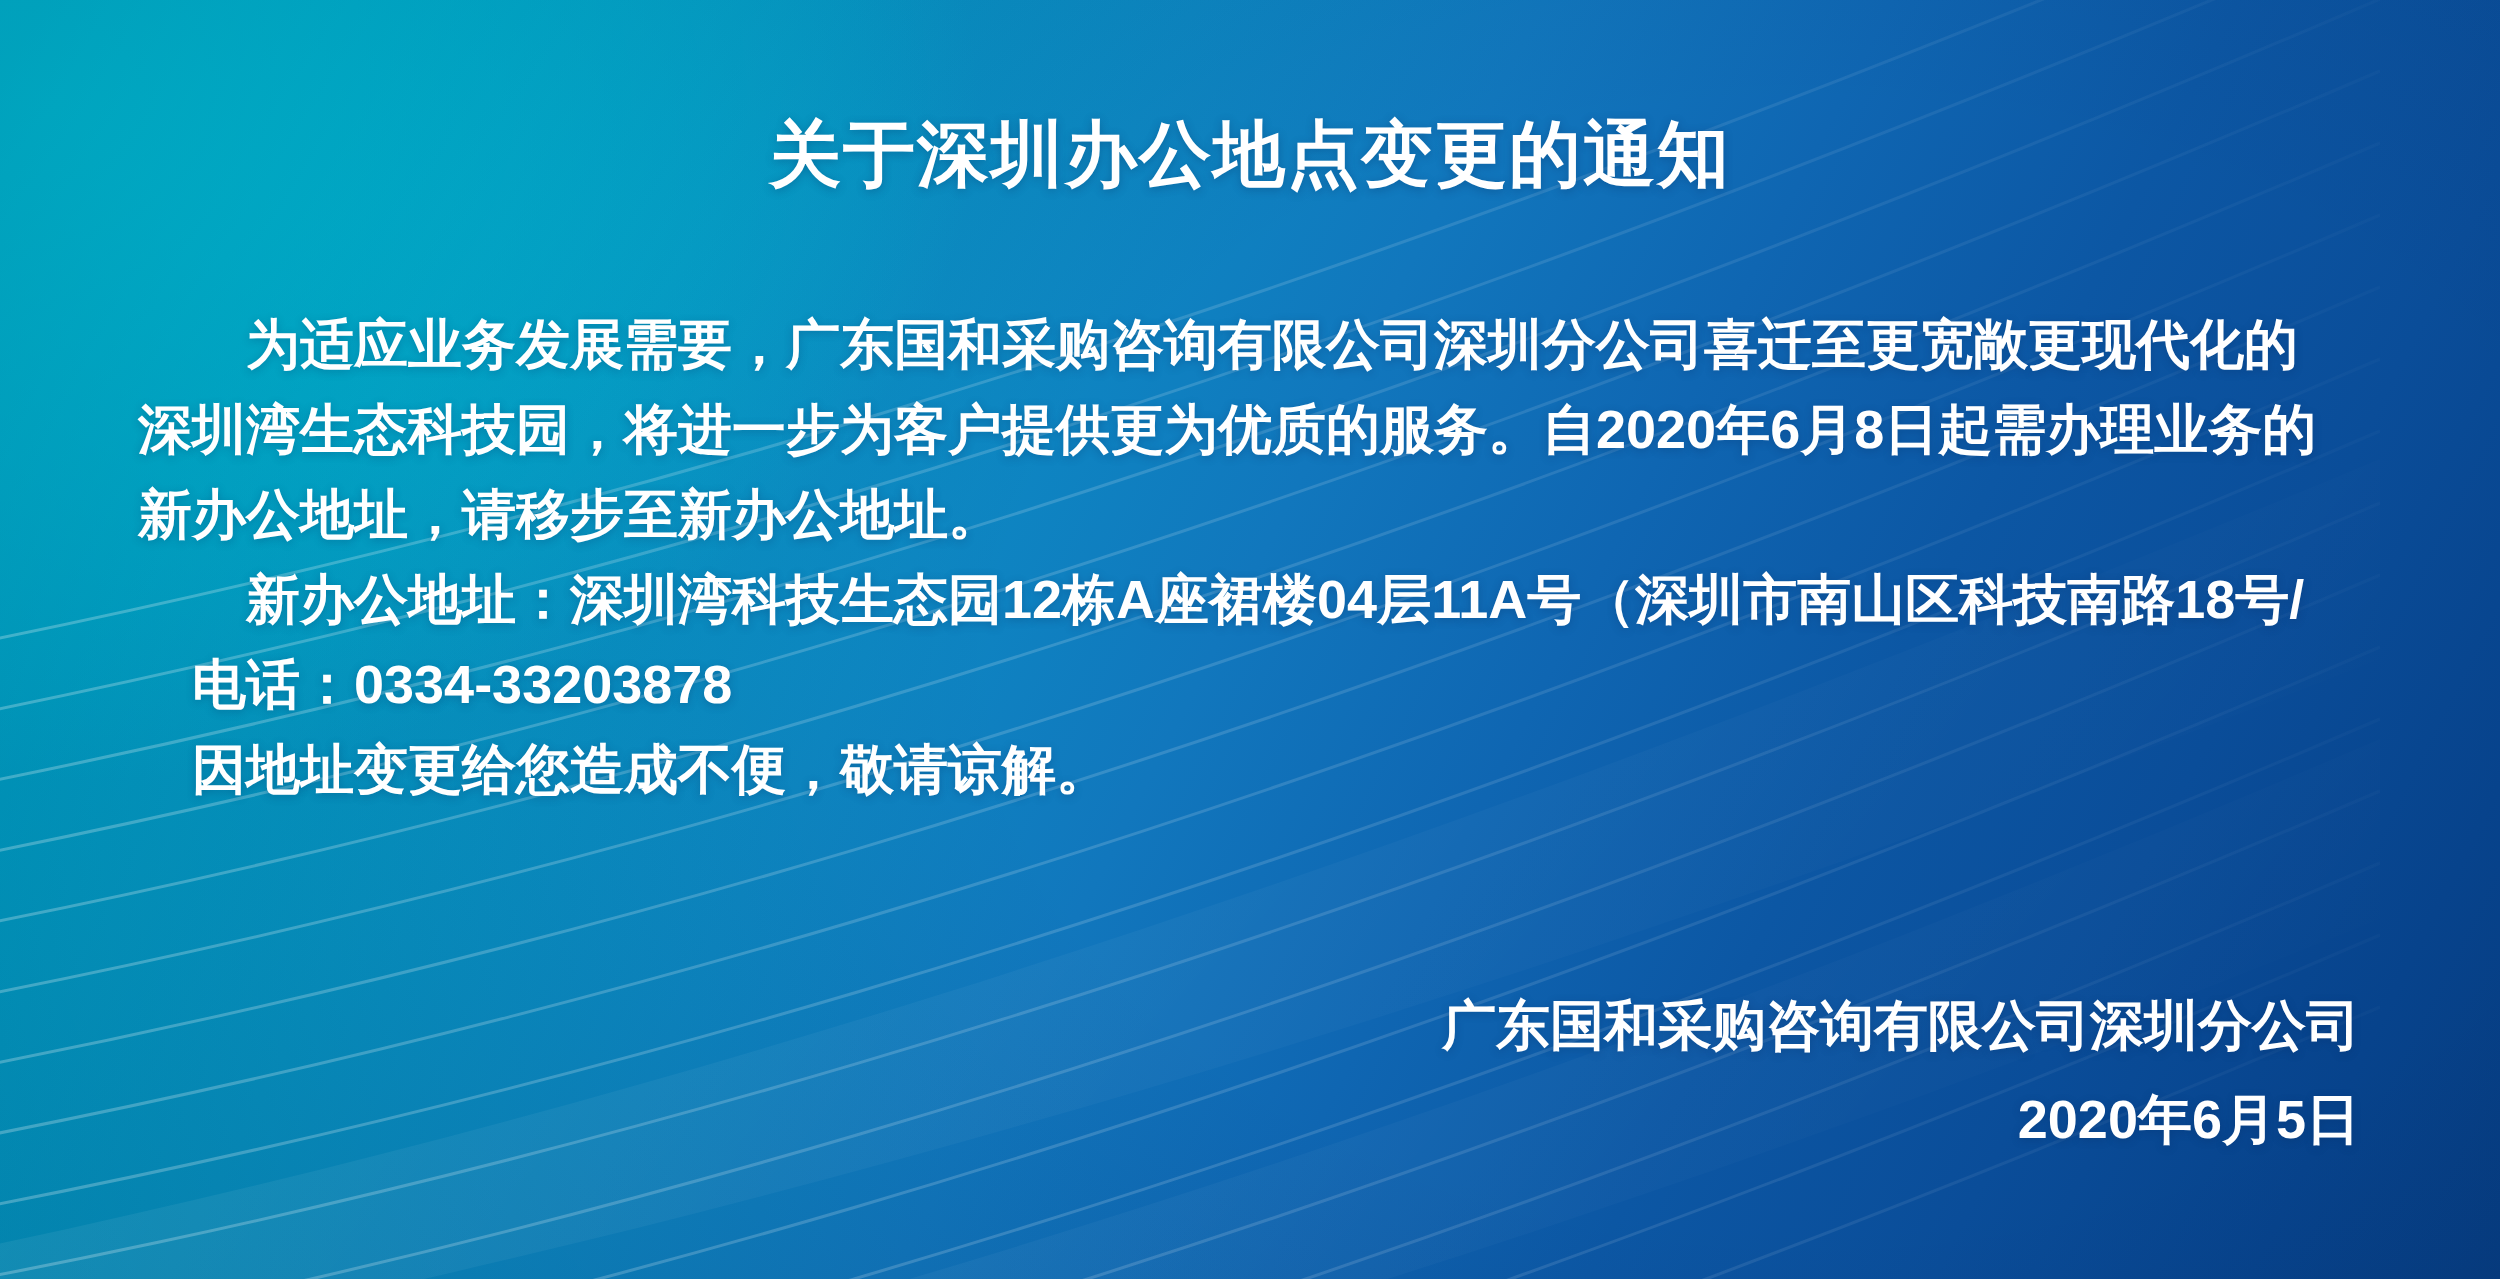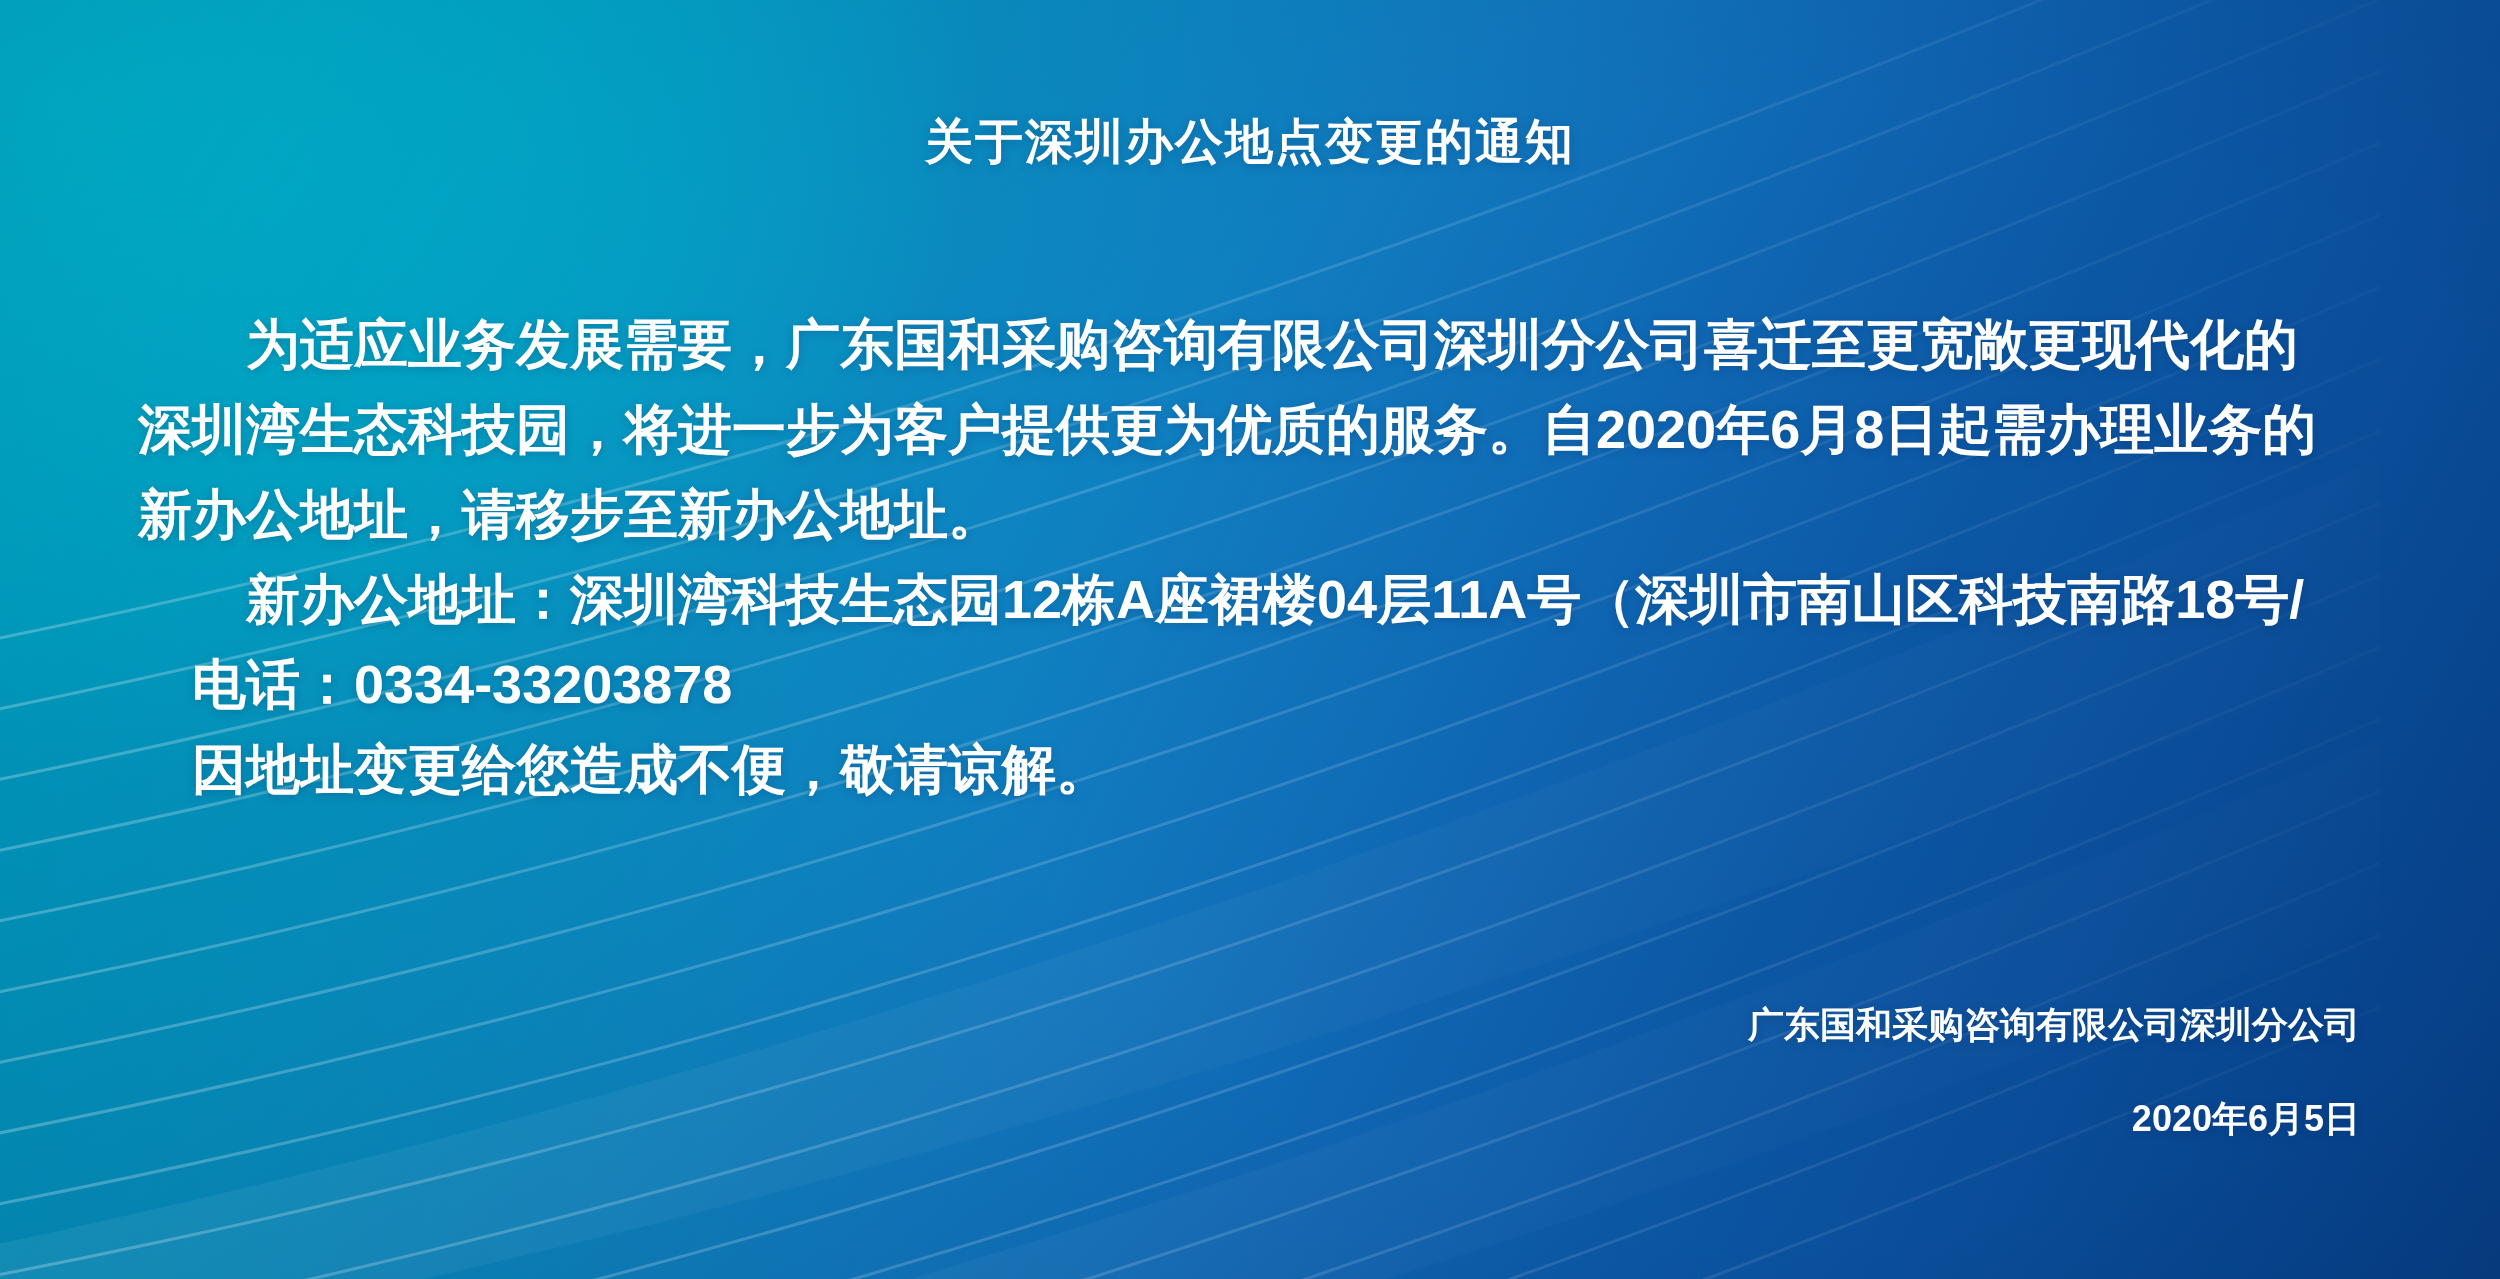--- a/index.html
+++ b/index.html
@@ -57,21 +57,21 @@
     inset: 0;
     padding: 0;
   }
 
   .title {
     position: absolute;
     top: 118px;
     left: 0;
     width: 2500px;
     text-align: center;
-    font-size: 48px;
+    font-size: 72px;
     font-weight: bold;
     letter-spacing: 2px;
     line-height: 1;
     text-shadow: 0 2px 10px rgba(0,40,90,0.30);
   }
 
   .body {
     position: absolute;
     top: 302px;
     left: 138px;
@@ -87,21 +87,21 @@
     white-space: nowrap;
   }
 
   .signature {
     position: absolute;
     right: 140px;
     top: 978px;
     text-align: right;
   }
   .sig-line {
-    font-size: 36px;
+    font-size: 54px;
     font-weight: bold;
     line-height: 94px;
     white-space: nowrap;
     text-shadow: 0 2px 8px rgba(0,40,90,0.26);
   }
 </style>
 </head>
 <body>
 
 <div id="poster">

